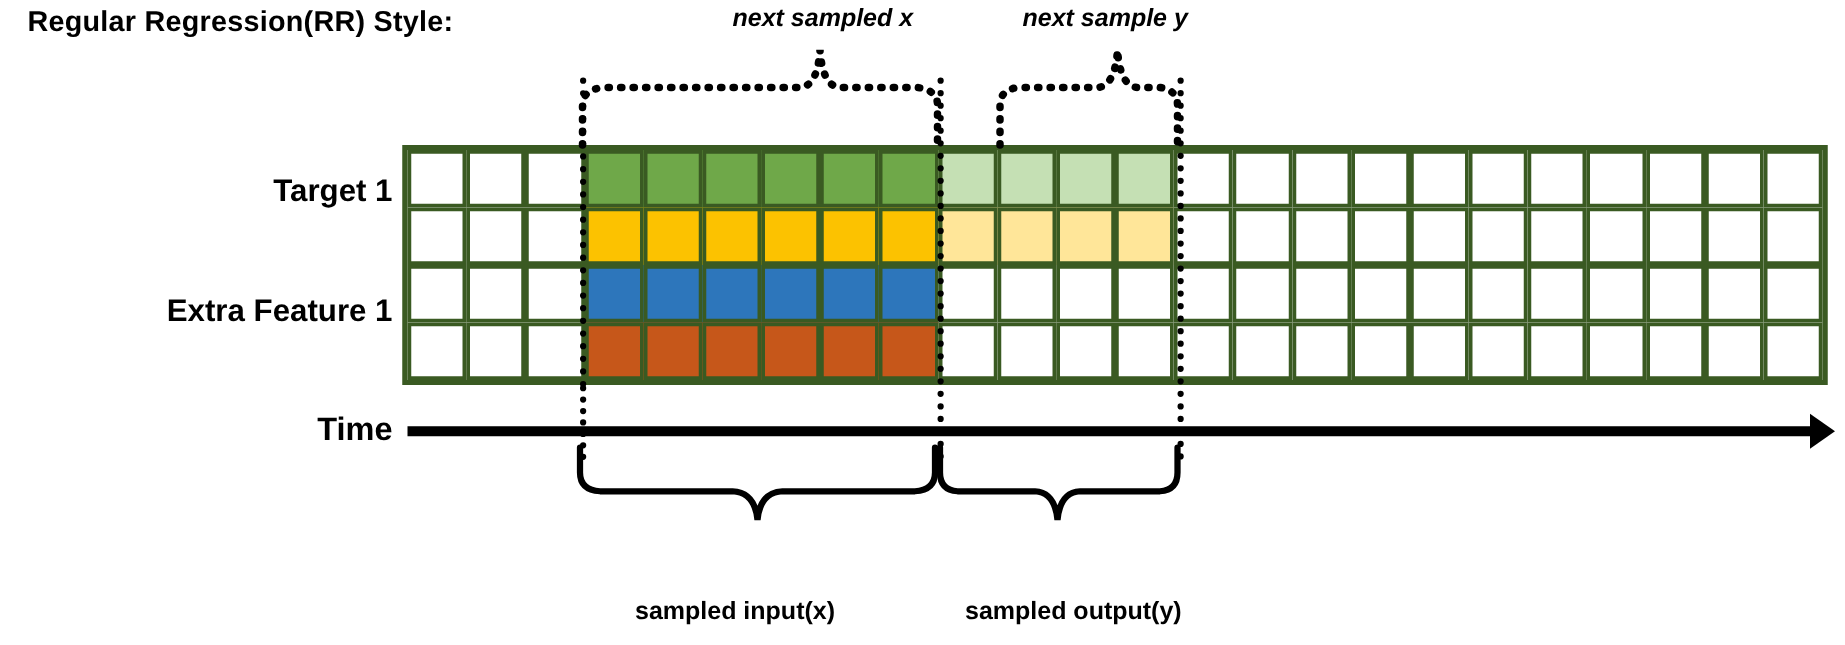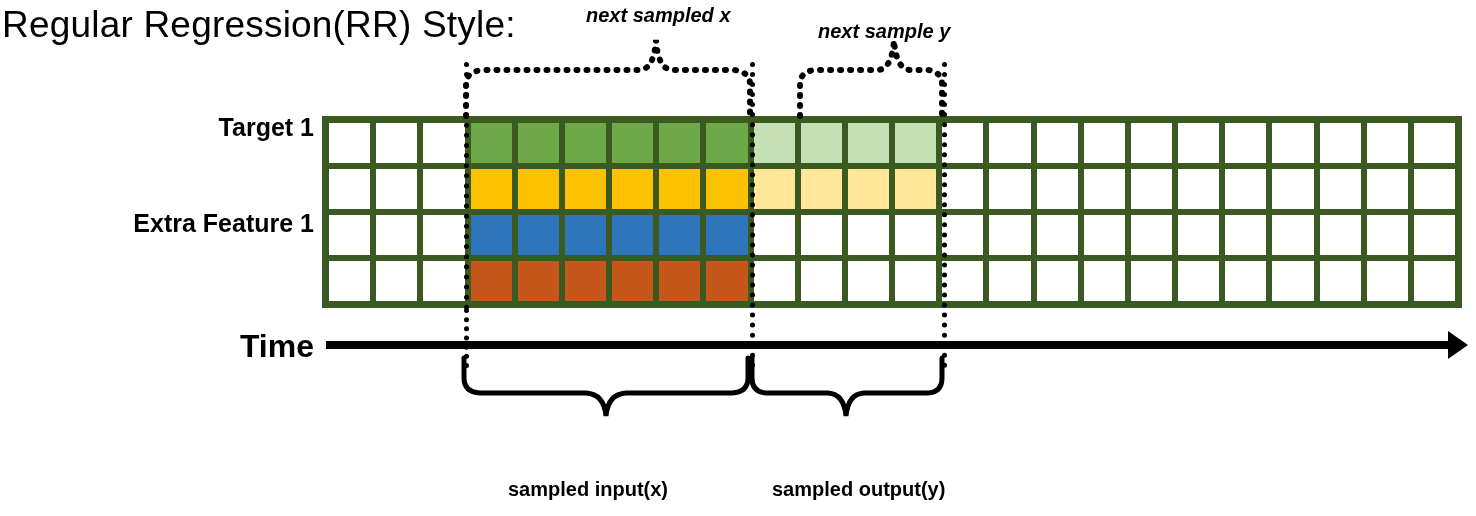--- a/index.html
+++ b/index.html
@@ -1,37 +1,37 @@
 <!DOCTYPE html>
 <html><head>
 <meta charset="utf-8">
 <style>
   html,body{margin:0;padding:0;background:#ffffff;}
   body{width:1476px;height:516px;position:relative;overflow:hidden;
        font-family:"Liberation Sans", sans-serif;color:#000;}
 
-  #title{position:absolute;left:2px;top:4px;font-size:37px;font-weight:400;
+  #title{position:absolute;left:22px;top:4px;font-size:23px;font-weight:700;
          letter-spacing:.2px;white-space:nowrap;}
 
   
   .rowlabel{position:absolute;right:0;width:300px;text-align:right;
             font-size:25px;font-weight:700;white-space:nowrap;}
-  #labels{position:absolute;left:8px;top:104px;width:306px;height:192px;}
+  #labels{position:absolute;left:8px;top:130px;width:306px;height:192px;}
   .rl0{top:9px}.rl1{top:57px}.rl2{top:105px}.rl3{top:153px}
 
   
   #grid{position:absolute;left:322px;top:116px;width:1140px;height:192px;
         background:#3a5a22;display:grid;
         grid-template-columns:repeat(24,1fr);grid-template-rows:repeat(4,1fr);
         gap:0;box-sizing:border-box;border:4px solid #3a5a22;}
   .cell{background:#ffffff;border:3px solid #3a5a22;box-sizing:border-box;}
 
   
   #timelabel{position:absolute;left:150px;top:328px;width:164px;text-align:right;
-             font-size:32px;font-weight:700;}
+             font-size:26px;font-weight:700;}
   #axis{position:absolute;left:326px;top:341px;width:1128px;height:8px;background:#000;}
   #axishead{position:absolute;left:1448px;top:331px;width:0;height:0;
             border-top:14px solid transparent;border-bottom:14px solid transparent;
             border-left:20px solid #000;}
 
   
   .vdot{position:absolute;width:0;border-left:5px dotted #000;}
 
   
   .toplabel{position:absolute;font-size:20px;font-style:italic;font-weight:600;
@@ -165,21 +165,21 @@
 <div class="vdot" style="left:942px;top:62px;height:306px;"></div>
 
 <svg id="topbraces" style="position:absolute;left:0;top:0;width:1476px;height:130px;">
   <path class="brace-dot" d="M 466,116 L 466,84 Q 466,72 482,70 L 640,70 Q 654,69 656,40
            Q 658,69 672,70 L 734,70 Q 750,72 750,84 L 750,116"></path>
   <path class="brace-dot" d="M 800,116 L 800,84 Q 800,72 814,70 L 878,70 Q 892,69 894,40
            Q 896,69 910,70 L 928,70 Q 942,72 942,84 L 942,116"></path>
 </svg>
 
 <div class="toplabel" style="left:586px;top:4px;">next sampled x</div>
-<div class="toplabel" style="left:818px;top:20px;">next sample y</div>
+<div class="toplabel" style="left:818px;top:4px;">next sample y</div>
 
 <svg id="bottombraces" style="position:absolute;left:0;top:356px;width:1476px;height:60px;">
   <path class="brace-sol" d="M 464,2 L 464,22 Q 464,36 480,37 L 586,37 Q 604,38 606,60
            Q 608,38 626,37 L 732,37 Q 748,36 748,22 L 748,2"></path>
   <path class="brace-sol" d="M 752,2 L 752,22 Q 752,36 766,37 L 828,37 Q 844,38 846,60
            Q 848,38 864,37 L 928,37 Q 942,36 942,22 L 942,2"></path>
 </svg>
 
 <div class="caption" style="left:508px;top:424px;">
   <div>sampled input(x)</div>

